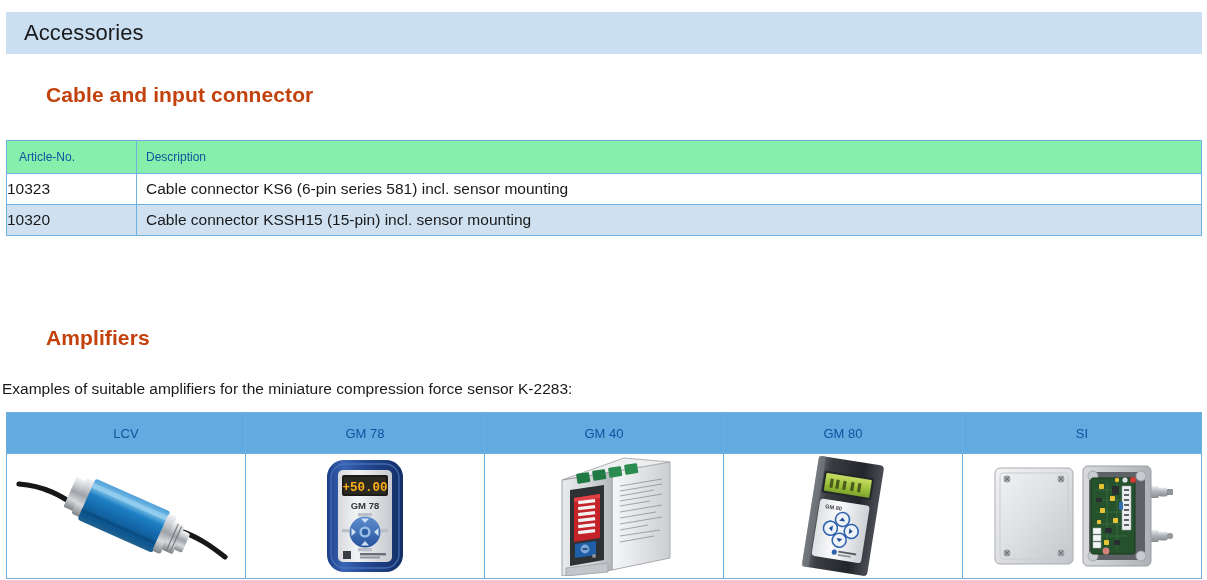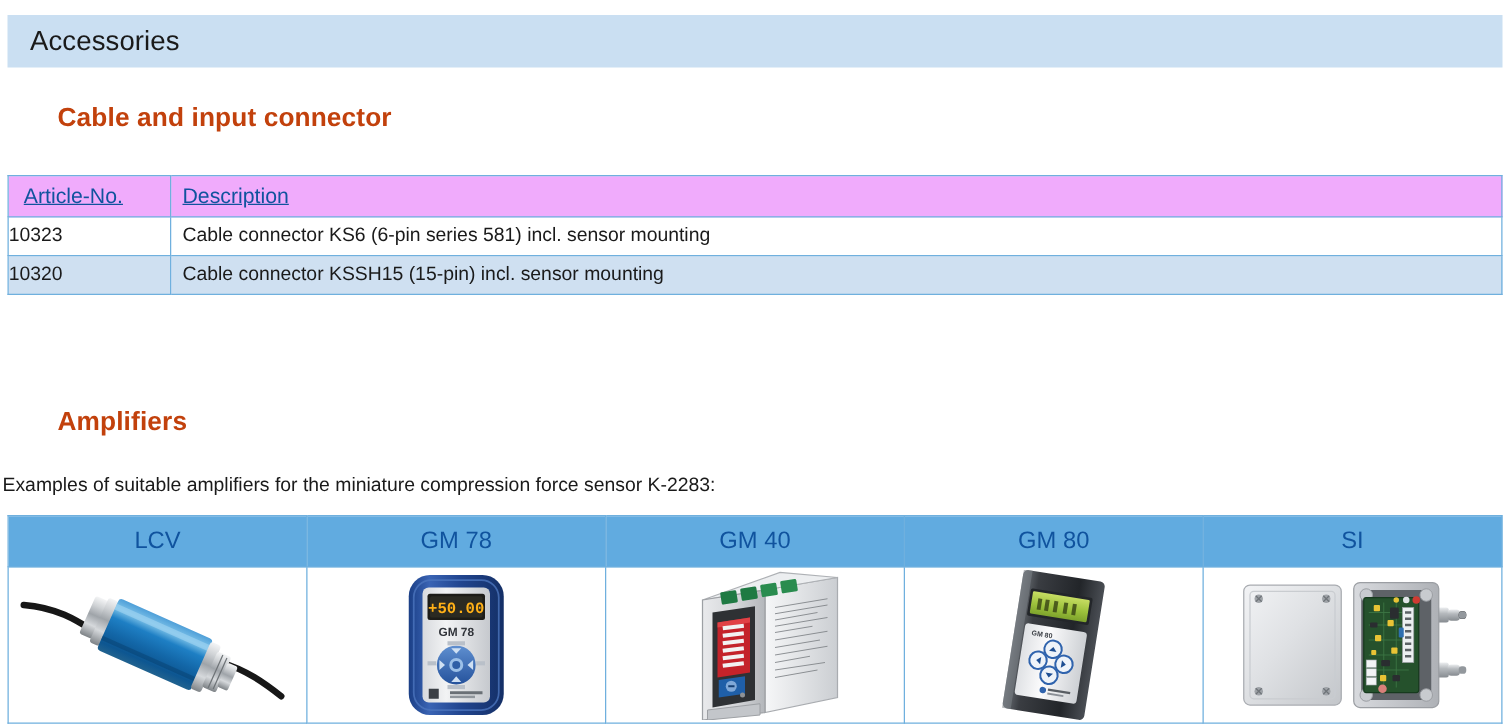--- a/index.html
+++ b/index.html
@@ -62,26 +62,25 @@
   }
   .tbl1 th, .tbl1 td {
     border: 1px solid #6fb0de;
     font-size: 15.5px;
     font-weight: normal;
     padding: 0 0 0 9px;
     height: 30px;
     vertical-align: middle;
   }
   .tbl1 thead th {
-    background: #f0abfc;
+    background: #86efac;
     color: #10539e;
-    font-size: 17px;
+    font-size: 12px;
     height: 32px;
     text-align: left;
-    text-decoration: underline;
   }
   .tbl1 thead th.art { text-align: left; padding-left: 12px; }
   .tbl1 col.c-art { width: 130px; }
   .tbl1 td.art {
     text-align: left;
     padding-left: 0;
     color: #1a1a1a;
   }
   .tbl1 tbody tr.odd  td { background: #ffffff; }
   .tbl1 tbody tr.even td { background: #cfe0f1; }
@@ -92,21 +91,21 @@
     left: 6px; top: 412px;
     width: 1196px;
     border-collapse: collapse;
     table-layout: fixed;
   }
   .tbl2 th {
     background: #61abe0;
     color: #10539e;
     border: 1px solid #6fb0de;
     font-weight: normal;
-    font-size: 19px;
+    font-size: 13px;
     height: 38px;
     text-align: center;
     vertical-align: middle;
     margin-left: 40px;
   }
   .tbl2 td {
     border: 1px solid #6fb0de;
     background: #ffffff;
     height: 124px;
     padding: 0;

